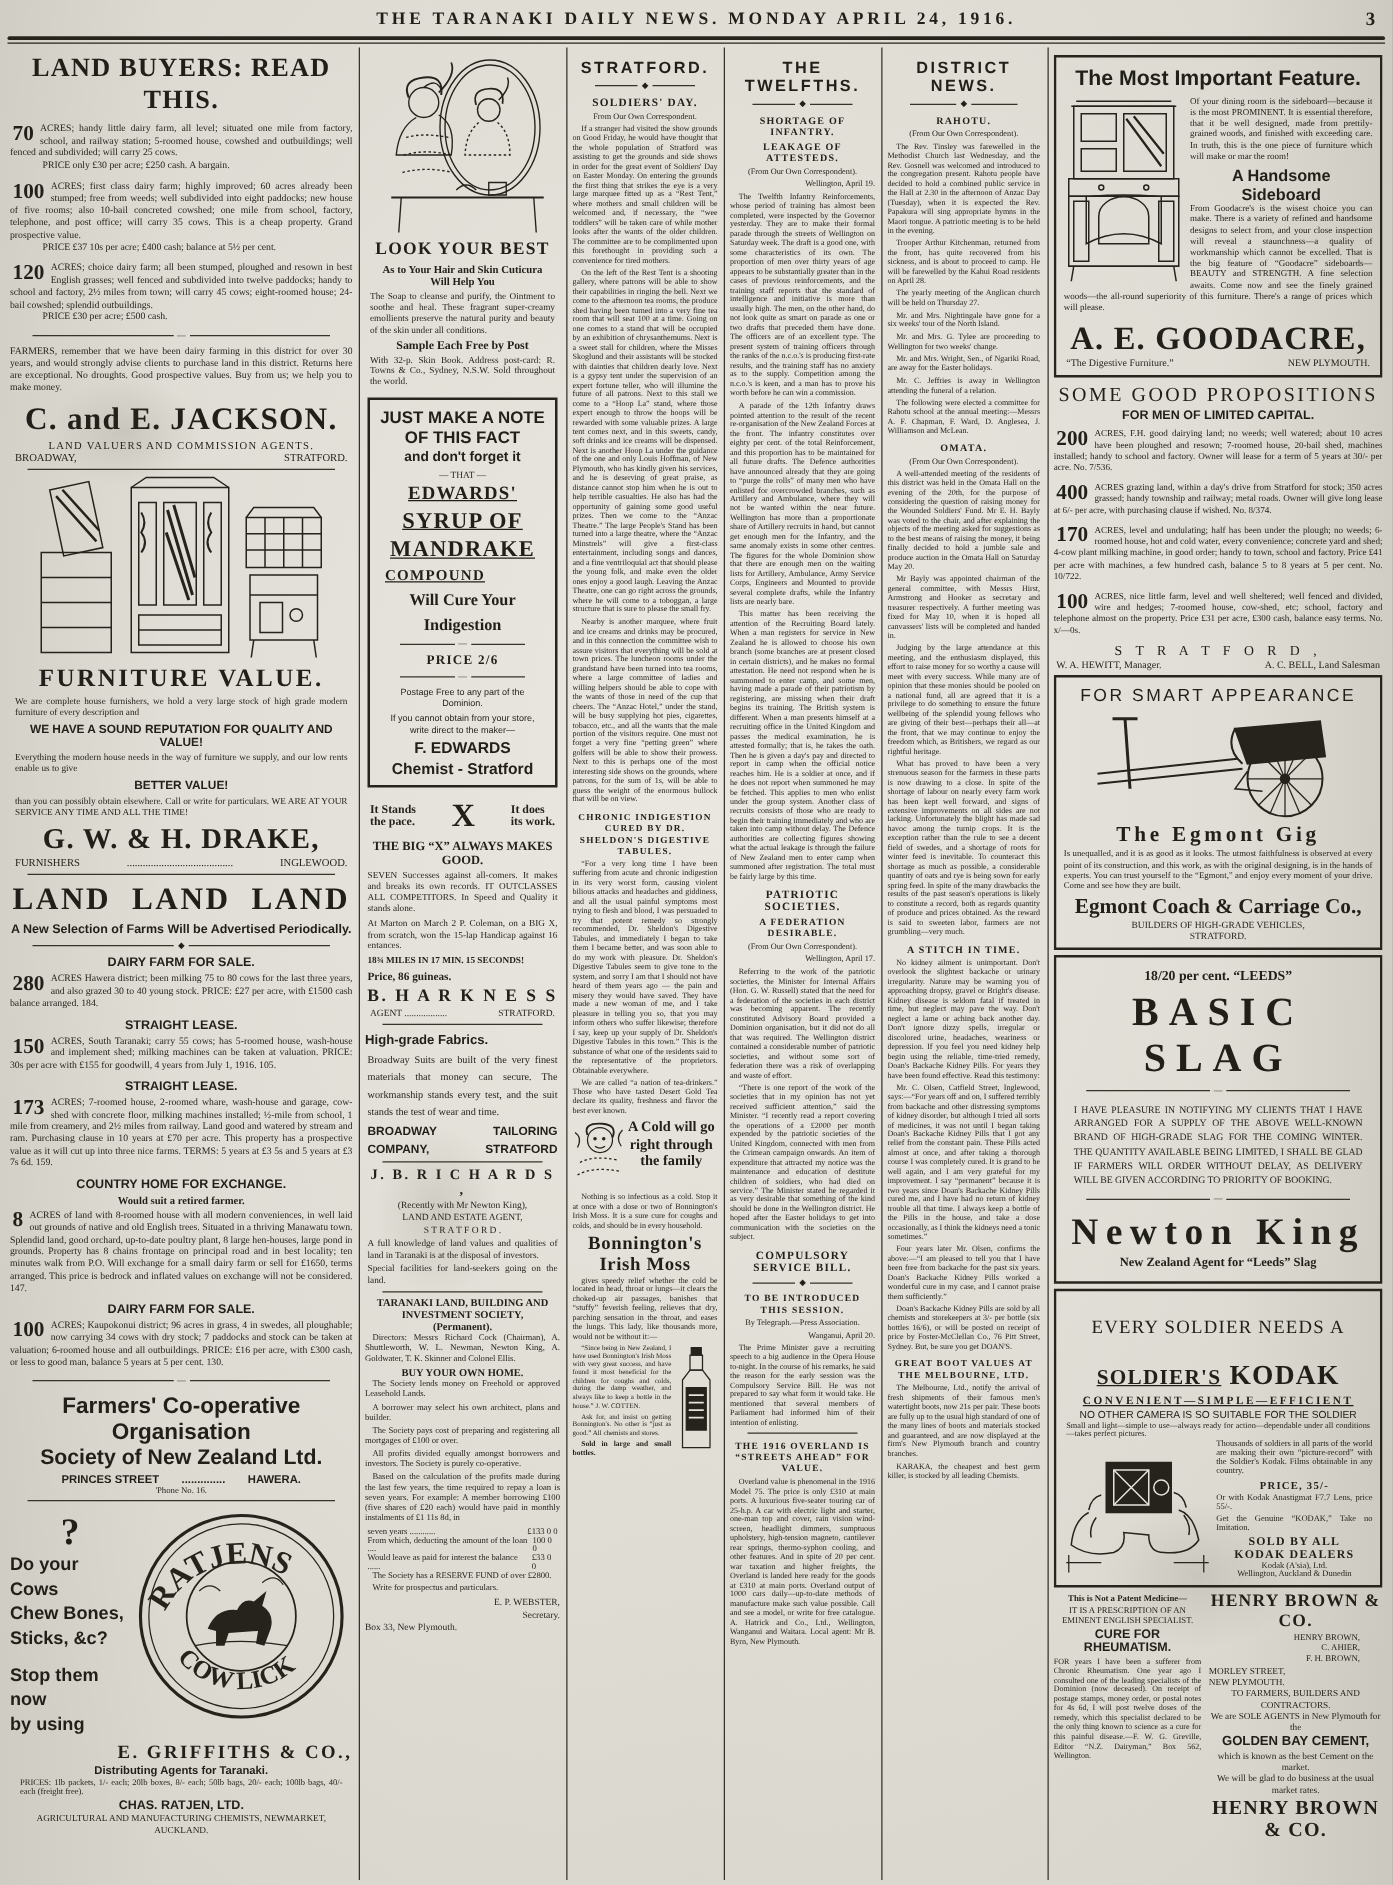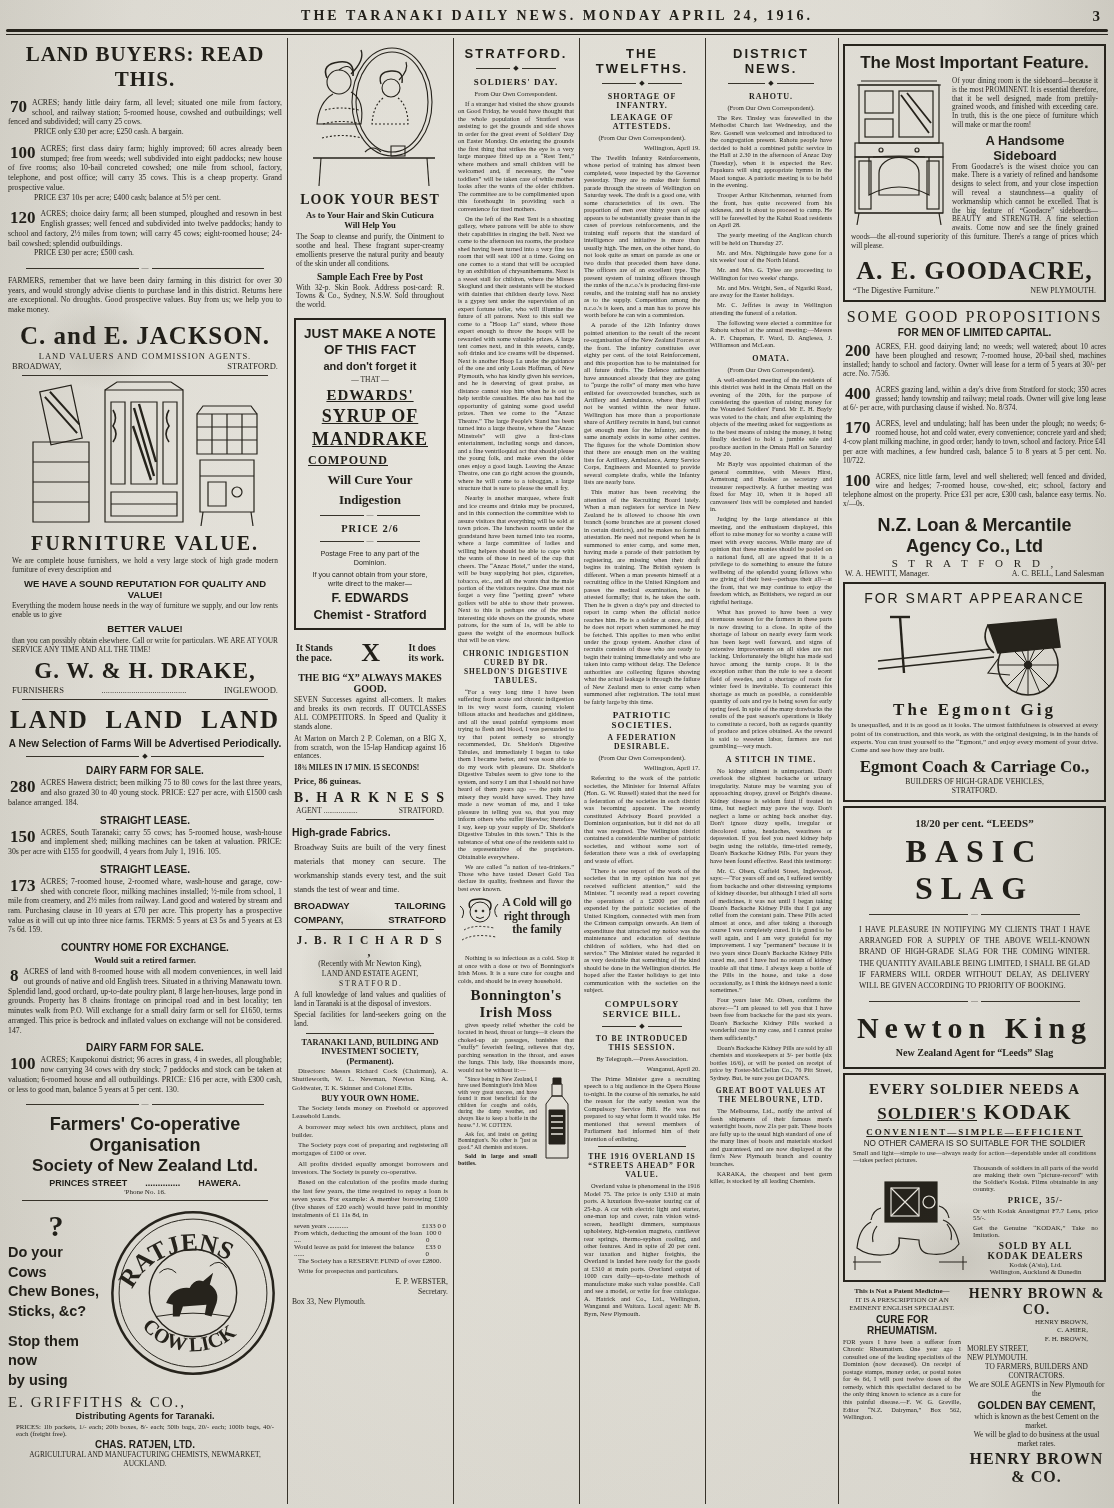--- a/index.html
+++ b/index.html
@@ -49,21 +49,21 @@
   .list-head{font-size:10px;font-weight:bold;text-align:center;font-family:"Liberation Sans",sans-serif;margin:5px 0 2px;}
   .list-subhead{font-size:8.5px;font-weight:bold;text-align:center;margin:0 0 2px;}
   .coop1{font-size:18px;font-weight:bold;text-align:center;font-family:"Liberation Sans",sans-serif;margin:6px 0 0;}
   .coop2{font-size:17px;font-weight:bold;text-align:center;font-family:"Liberation Sans",sans-serif;}
   .coop-row{display:flex;justify-content:center;gap:18px;font-size:9px;font-weight:bold;font-family:"Liberation Sans",sans-serif;margin-top:2px;}
   .coop-phone{font-size:7px;text-align:center;}
   .ratjens{display:flex;margin-top:8px;}
   .ratjens-left{width:96px;}
   .ratjens-q{font-size:30px;font-weight:bold;text-align:center;margin:0;}
   .ratjens-line{font-size:14.5px;font-weight:bold;font-family:"Liberation Sans",sans-serif;line-height:1.35;}
-  .griffiths{font-size:15px;font-weight:normal;text-align:left;letter-spacing:2px;margin:4px 0 0;}
+  .griffiths{font-size:15px;font-weight:bold;text-align:right;letter-spacing:2px;margin:4px 0 0;}
   .griffiths-sub{font-size:9px;font-weight:bold;text-align:center;font-family:"Liberation Sans",sans-serif;}
   .prices{font-size:6.8px;text-align:justify;margin:2px 8px;}
   .ratjen-firm{font-size:10px;font-weight:bold;text-align:center;font-family:"Liberation Sans",sans-serif;}
   .ratjen-sub{font-size:7.4px;text-align:center;}
   
   .cut-h1{font-size:14px;font-weight:bold;text-align:center;letter-spacing:1px;margin:2px 0;}
   .cut-h2{font-size:8.6px;font-weight:bold;text-align:center;margin:0 6px 3px;}
   .cut-h3{font-size:9.5px;font-weight:bold;text-align:center;margin:2px 0;}
   .boxed{border:2px solid #27241d;padding:6px 6px;margin:8px 2px;position:relative;}
   .edw1{font-size:13.5px;font-weight:bold;text-align:center;font-family:"Liberation Sans",sans-serif;line-height:1.15;}
@@ -105,21 +105,21 @@
   .egm-head{font-size:14px;font-weight:normal;text-align:center;font-family:"Liberation Sans",sans-serif;letter-spacing:2px;margin:1px 0;}
   .egm-name{font-size:17px;font-weight:bold;text-align:center;letter-spacing:3px;margin:1px 0;}
   .egm p{font-size:7px;line-height:1.2;text-align:justify;margin:1px 0;}
   .egm-firm{font-size:17px;font-weight:bold;text-align:center;margin:2px 0 0;}
   .egm-sub{font-size:7.6px;text-align:center;}
   .slag-pre{font-size:11px;font-weight:bold;text-align:center;margin:4px 0;}
   .slag-name{font-size:32px;font-weight:bold;text-align:center;letter-spacing:8px;margin:2px 0;}
   .slag-body{font-size:7.8px;line-height:1.45;text-align:justify;margin:6px 8px;}
   .nk-name{font-size:30px;font-weight:bold;text-align:center;letter-spacing:6px;margin:6px 0 2px;}
   .nk-tag{font-size:10px;font-weight:bold;text-align:center;margin-bottom:4px;}
-  .kod-h1{font-size:15px;font-weight:bold;text-align:center;letter-spacing:1px;margin:1px 0;}
+  .kod-h1{font-size:15px;font-weight:normal;text-align:center;letter-spacing:1px;margin:16px 0;}
   .kod-h2{font-size:22px;font-weight:bold;text-align:center;letter-spacing:1px;margin:0;}
   .kod-h2 .u{text-decoration:underline;font-size:17px;}
   .kod-sub{font-size:9px;font-weight:bold;text-align:center;letter-spacing:2px;text-decoration:underline;margin:2px 0;}
   .kod-line{font-size:8.2px;text-align:center;font-family:"Liberation Sans",sans-serif;margin:1px 0;}
   .kod-p{font-size:6.6px;text-align:justify;margin:1px 2px;}
   .kod-cols{display:flex;gap:4px;}
   .kod-right{flex:1;}
   .kod-right p{font-size:6.8px;text-align:justify;margin:0 0 3px;}
   .kod-price{font-size:8.5px;font-weight:bold;text-align:center;letter-spacing:1px;margin:2px 0;}
   .kod-sold{font-size:9.5px;font-weight:bold;text-align:center;letter-spacing:1px;margin:2px 0 0;}
@@ -612,21 +612,20 @@
         <p>ACRES grazing land, within a day's drive from Stratford for stock; 350 acres grassed; handy township and railway; metal roads.  Owner will give long lease at 6/- per acre, with purchasing clause if wished.   No. 8/374.</p>
         </div>
       <div class="listing">
         <span class="num">170</span>
         <p>ACRES, level and undulating; half has been under the plough; no weeds; 6-roomed house, hot and cold water, every convenience; concrete yard and shed; 4-cow plant milking machine, in good order; handy to town, school and factory.  Price £41 per acre with machines, a few hundred cash, balance 5 to 8 years at 5 per cent.   No. 10/722.</p>
         </div>
       <div class="listing">
         <span class="num">100</span>
         <p>ACRES, nice little farm, level and well sheltered; well fenced and divided, wire and hedges; 7-roomed house, cow-shed, etc; school, factory and telephone almost on the property.  Price £31 per acre, £300 cash, balance easy terms.   No. x/—0s.</p>
         </div>
-      <div class="nzloan">N.Z. Loan &amp; Mercantile Agency Co., Ltd</div>
       <div class="nzloan-loc">S T R A T F O R D ,</div>
       <div class="good-row">
         <span>W. A. HEWITT, Manager.</span>
         <span>A. C. BELL, Land Salesman</span>
       </div>
     </div>
 
     <div class="box6 egm">
       <div class="egm-head">FOR  SMART  APPEARANCE</div>
       <svg class="illus" width="230" height="92" viewBox="0 0 230 92" fill="none" stroke="#26231c" stroke-width="1.6">

